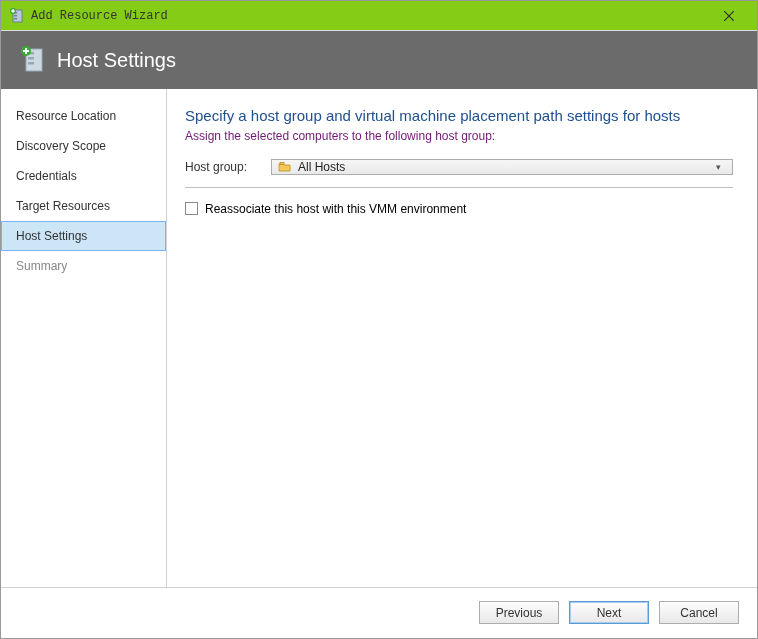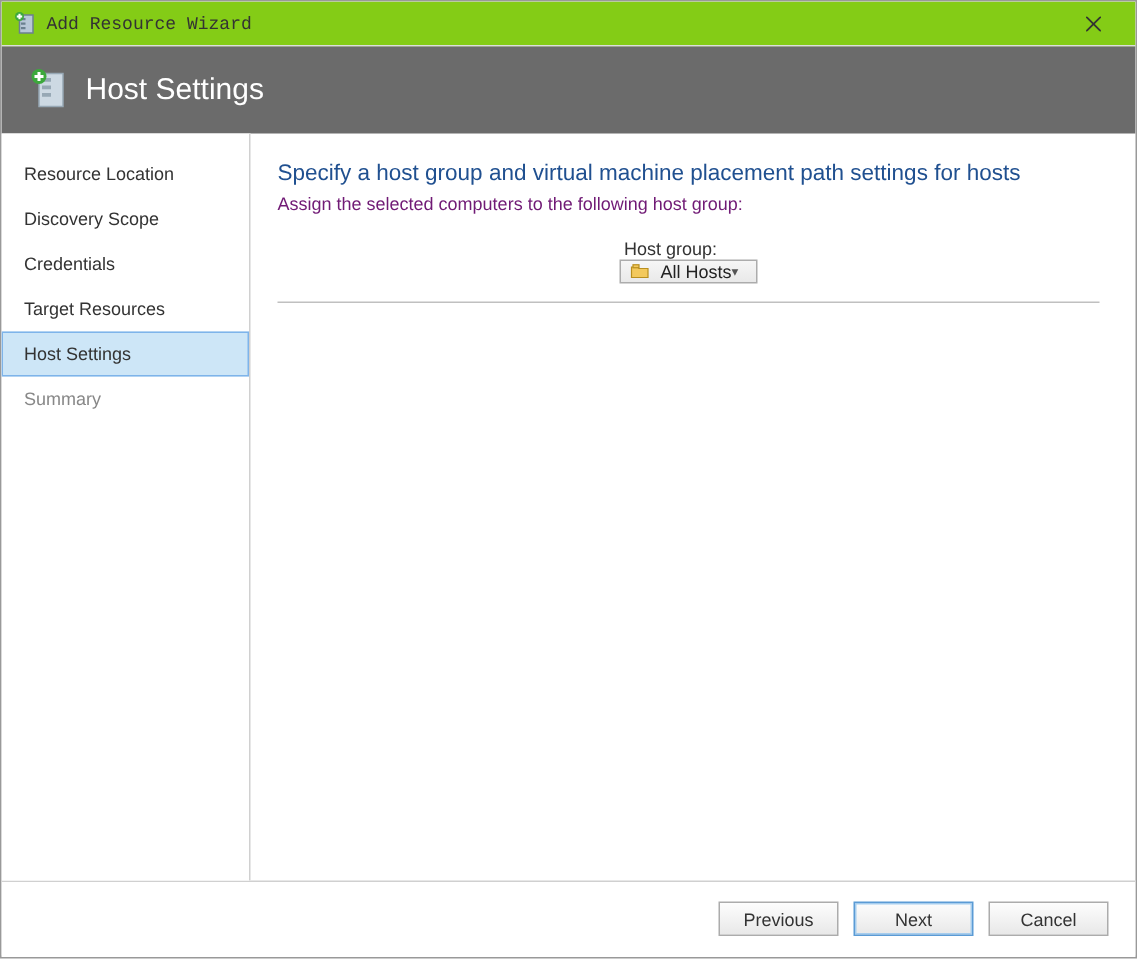--- a/index.html
+++ b/index.html
@@ -78,21 +78,20 @@
     }
     .content-text {
       color: #701a75;
       margin-bottom: 14px;
       line-height: 1.4;
     }
     .hg-row {
       display: flex;
       align-items: center;
       margin-bottom: 12px;
-      flex-direction: column;
     }
     .hg-label { width: 86px; color: #333; }
     .hg-select {
       flex: 1;
       height: 16px;
       border: 1px solid #acacac;
       background: linear-gradient(#f6f6f6,#e9e9e9);
       display: flex;
       align-items: center;
       padding: 0 6px;
@@ -205,20 +204,24 @@
           <svg viewBox="0 0 14 14">
             <path d="M1 4 L1 11 L12 11 L12 5 L6 5 L5 4 Z" fill="#f3c95d" stroke="#b98f1f" stroke-width="0.8"></path>
             <rect x="2" y="2.5" width="4" height="2" fill="#f3c95d" stroke="#b98f1f" stroke-width="0.8"></rect>
           </svg>
         </span>
         <span class="hg-select-value">All Hosts</span>
         <span class="hg-select-arrow">▾</span>
       </div>
     </div>
     <hr class="divider">
+    <div class="checkbox-row">
+      <div class="checkbox"></div>
+      <span>Reassociate this host with this VMM environment</span>
+    </div>
   </div>
 </div>
 
 <div class="footer">
   <div class="btn">
       <span>Previous</span>
     </div>
   <div class="btn default">
       <span>Next</span>
     </div>

